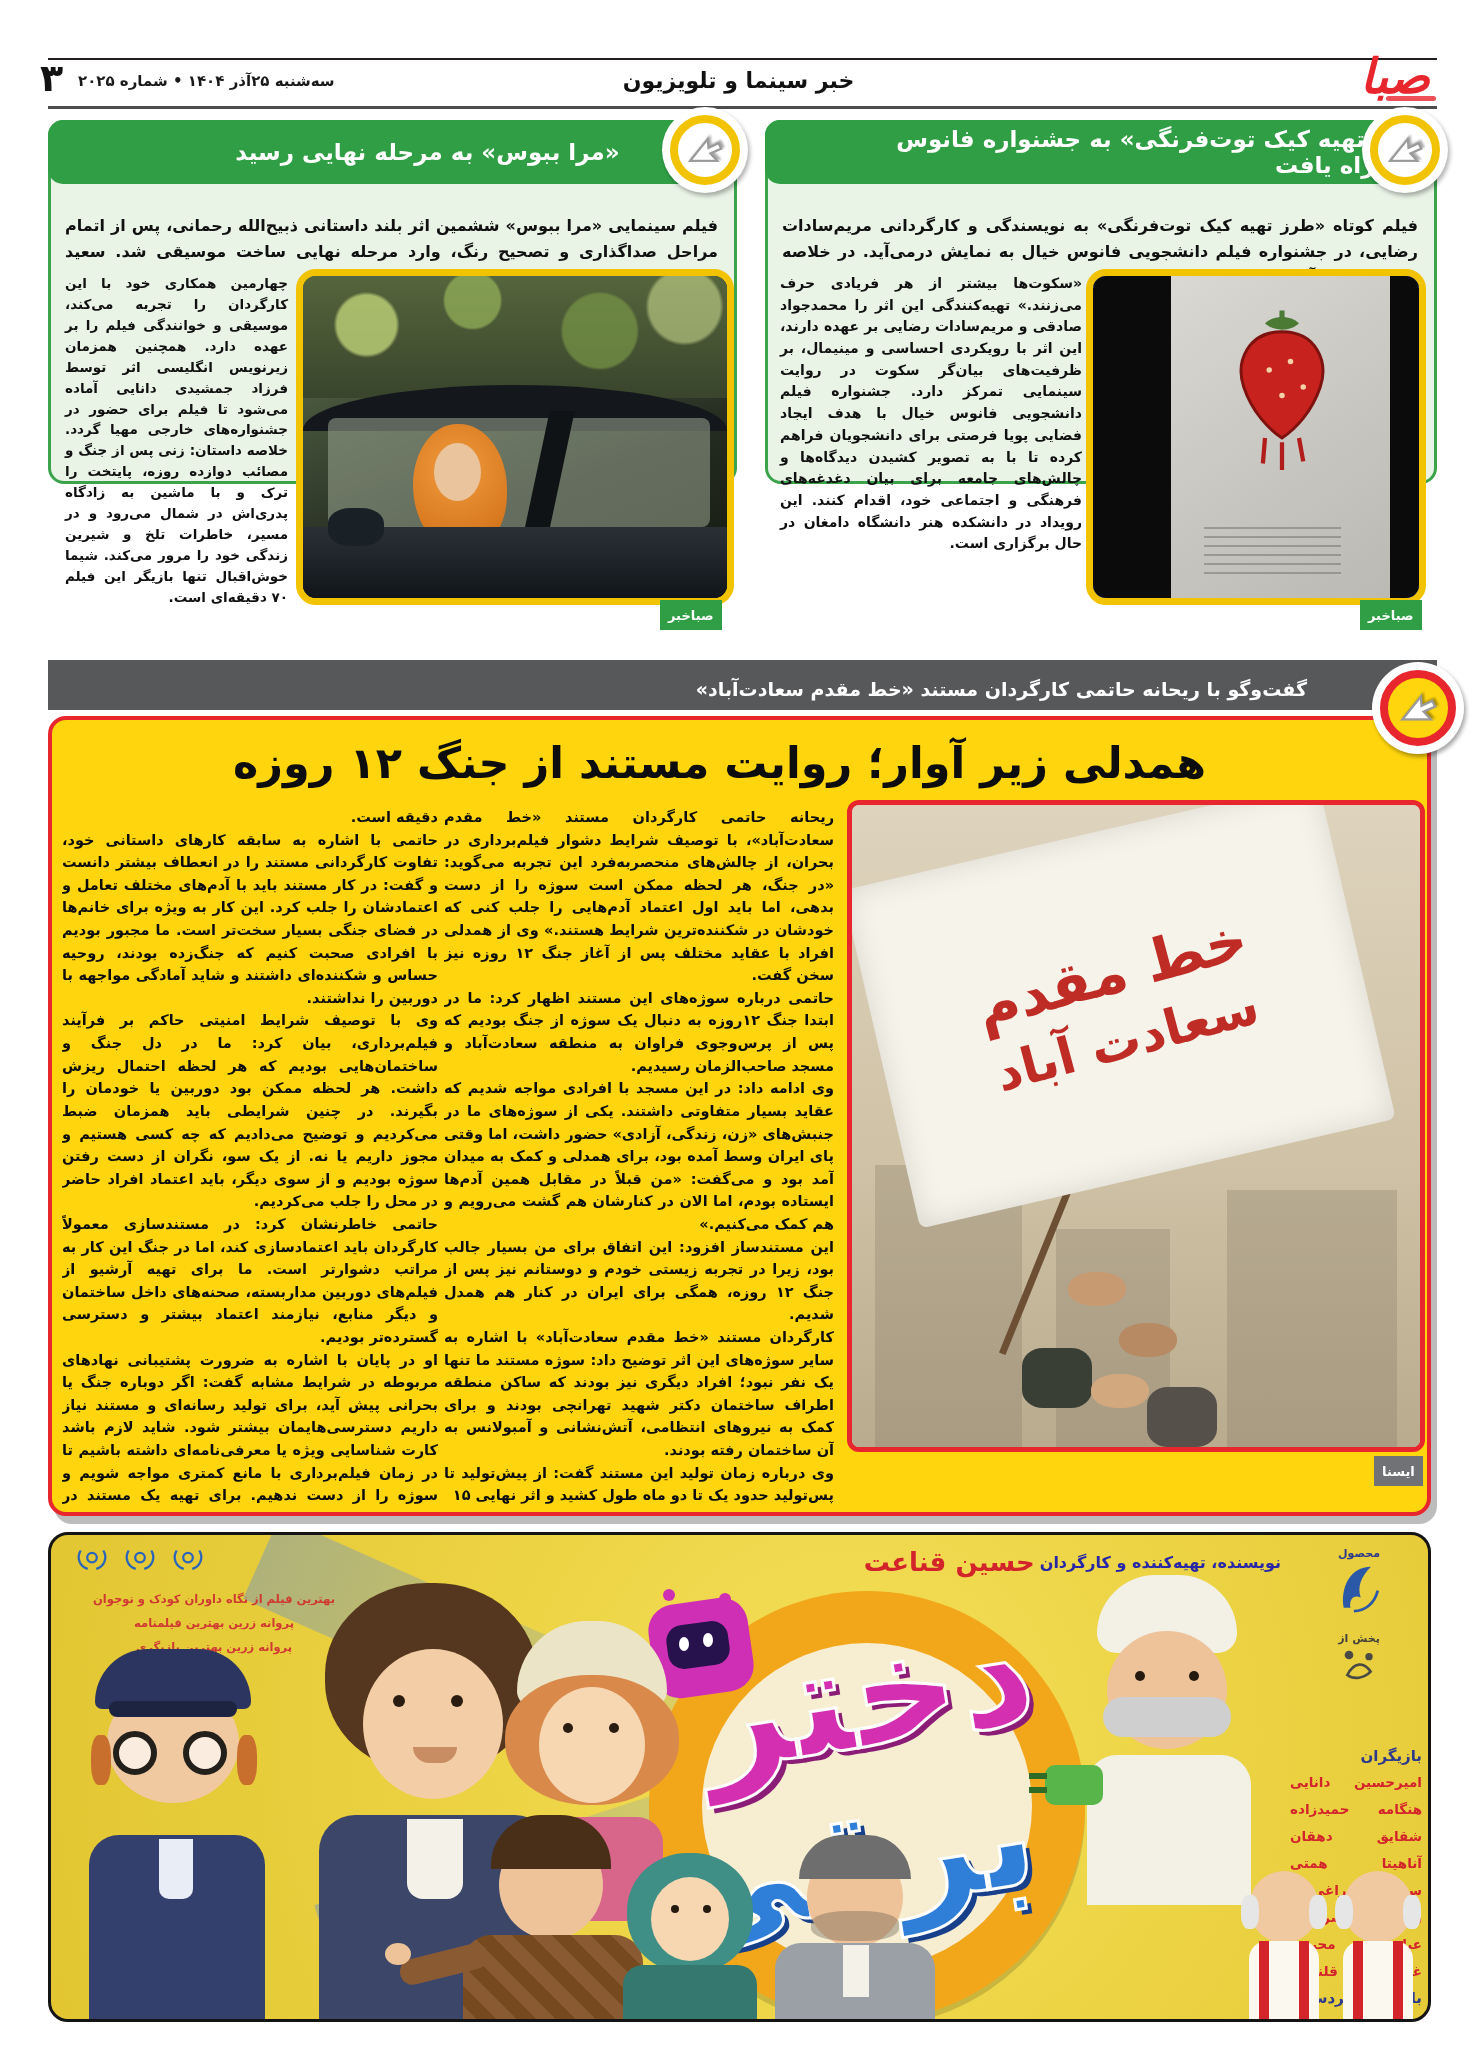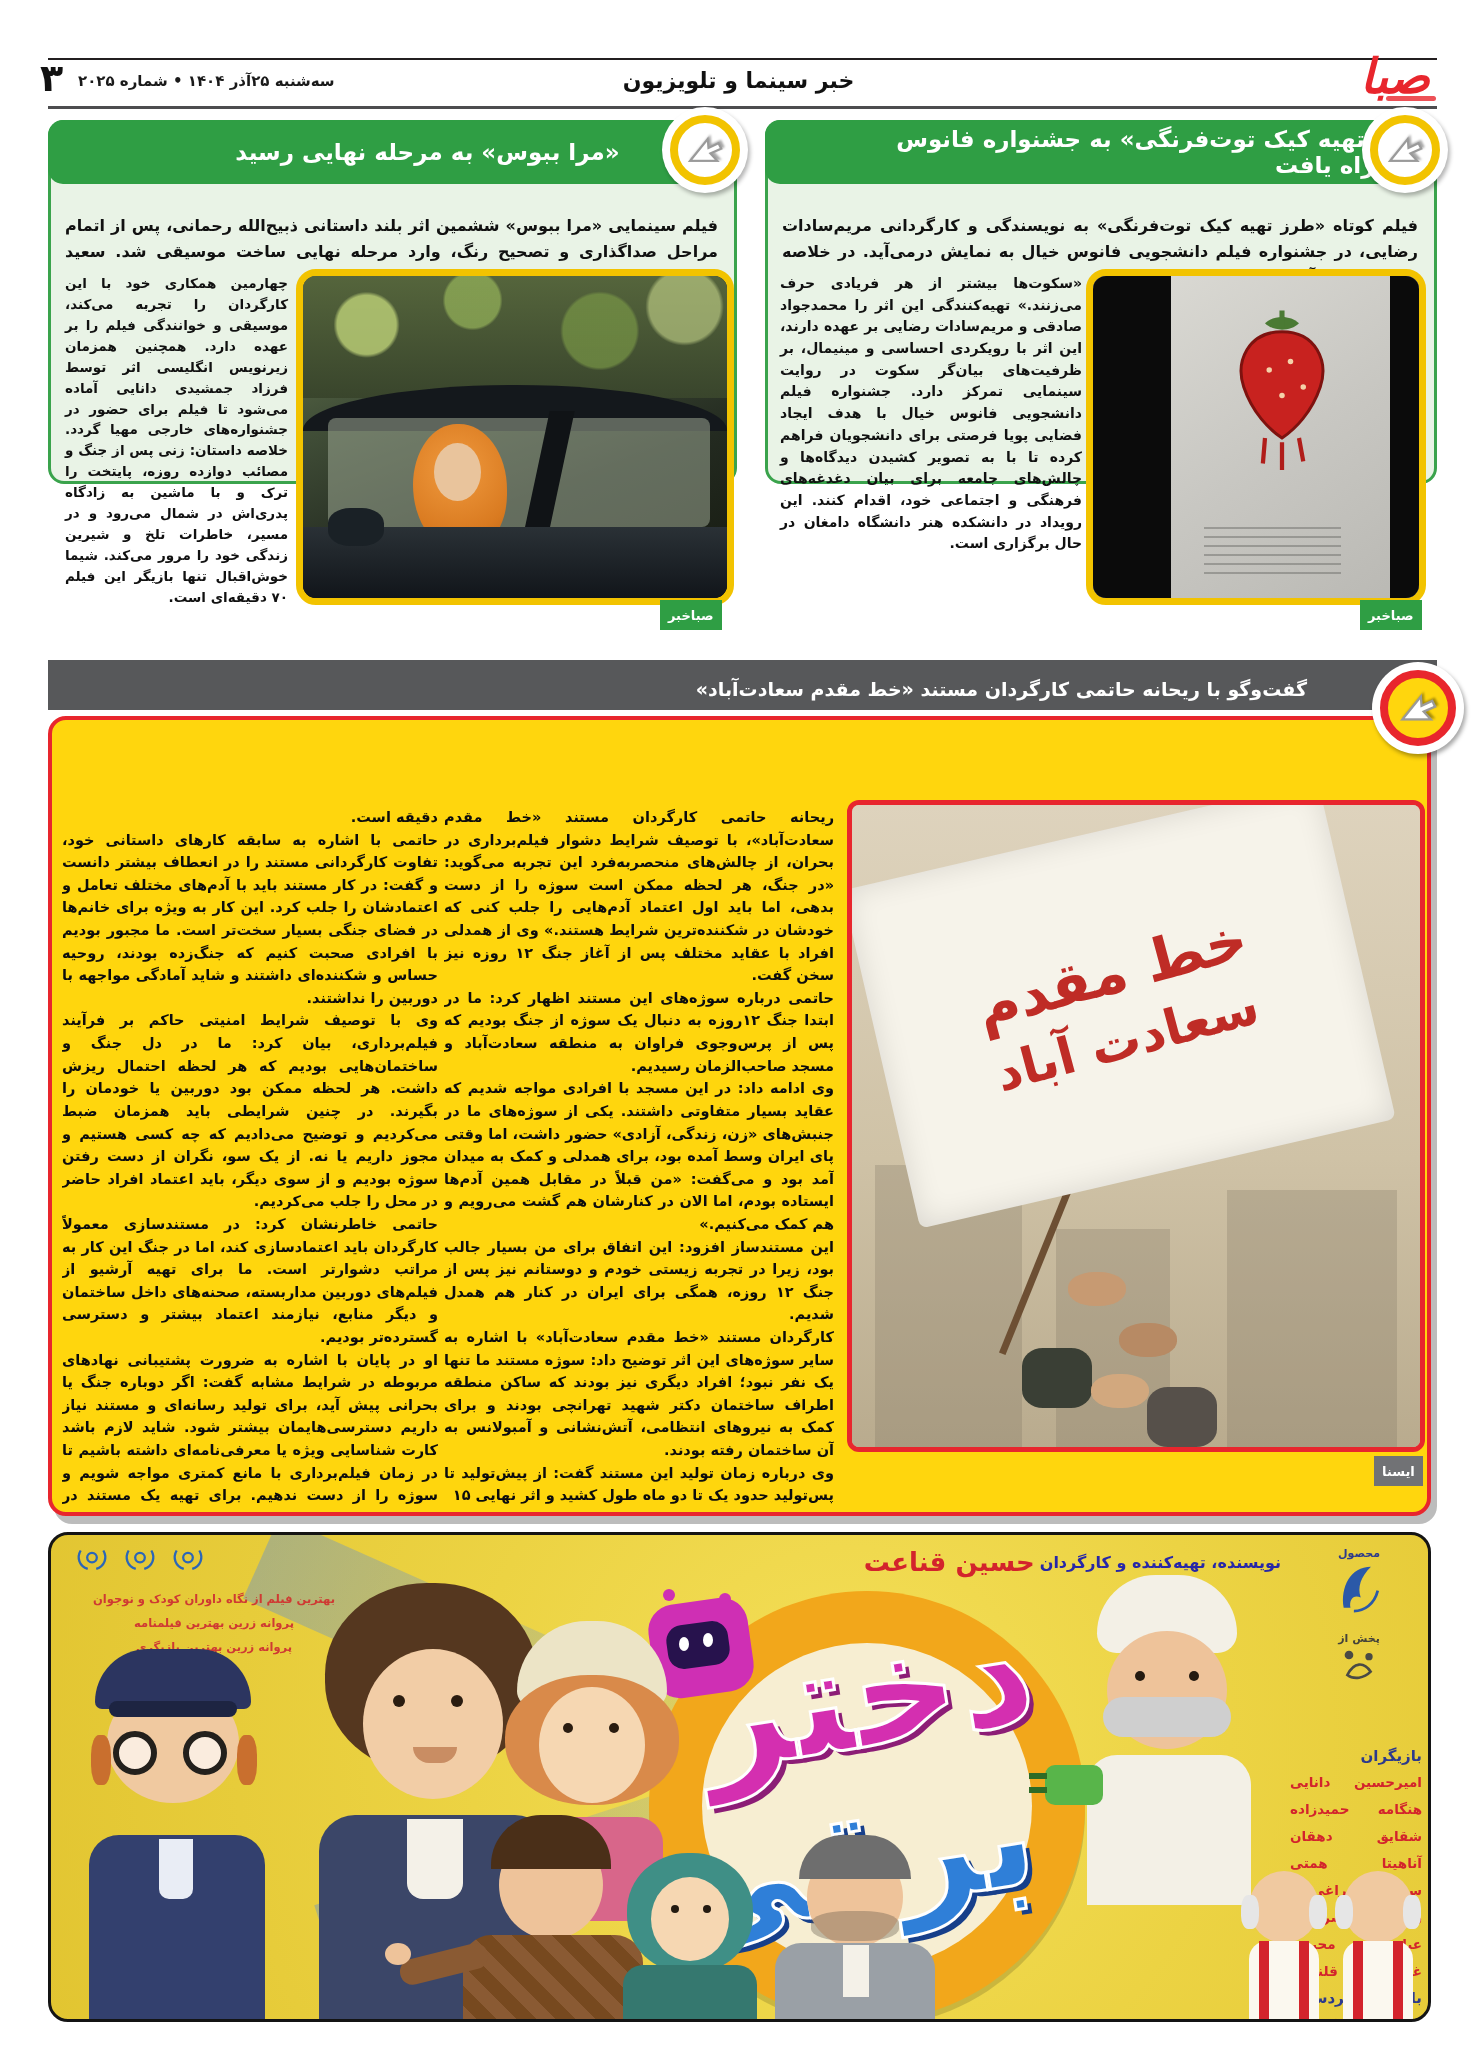--- a/index.html
+++ b/index.html
@@ -197,20 +197,21 @@
       <div class="straw-lines"></div>
     </div>
   </div>
   <div class="src-tag src-green" style="left:1360px; top:600px;">صباخبر</div>
 
   <div class="kicker">
     <div class="t rtl">گفت‌وگو با ریحانه حاتمی کارگردان مستند «خط مقدم سعادت‌آباد»</div>
   </div>
 
   <div class="ybox">
+    <div class="ytitle rtl">همدلی زیر آوار؛ روایت مستند از جنگ ۱۲ روزه</div>
 
     <div class="flagphoto">
       <div class="flag-bg"></div>
       <div class="bldg" style="left:4%; bottom:0; width:26%; height:44%;"></div>
       <div class="bldg" style="left:36%; bottom:0; width:20%; height:34%;"></div>
       <div class="bldg" style="right:4%; bottom:0; width:30%; height:40%;"></div>
       <div class="pole"></div>
       <div class="flag-cloth rtl">
         <div class="l1">خط مقدم</div>
         <div class="l2">سعادت آباد</div>

